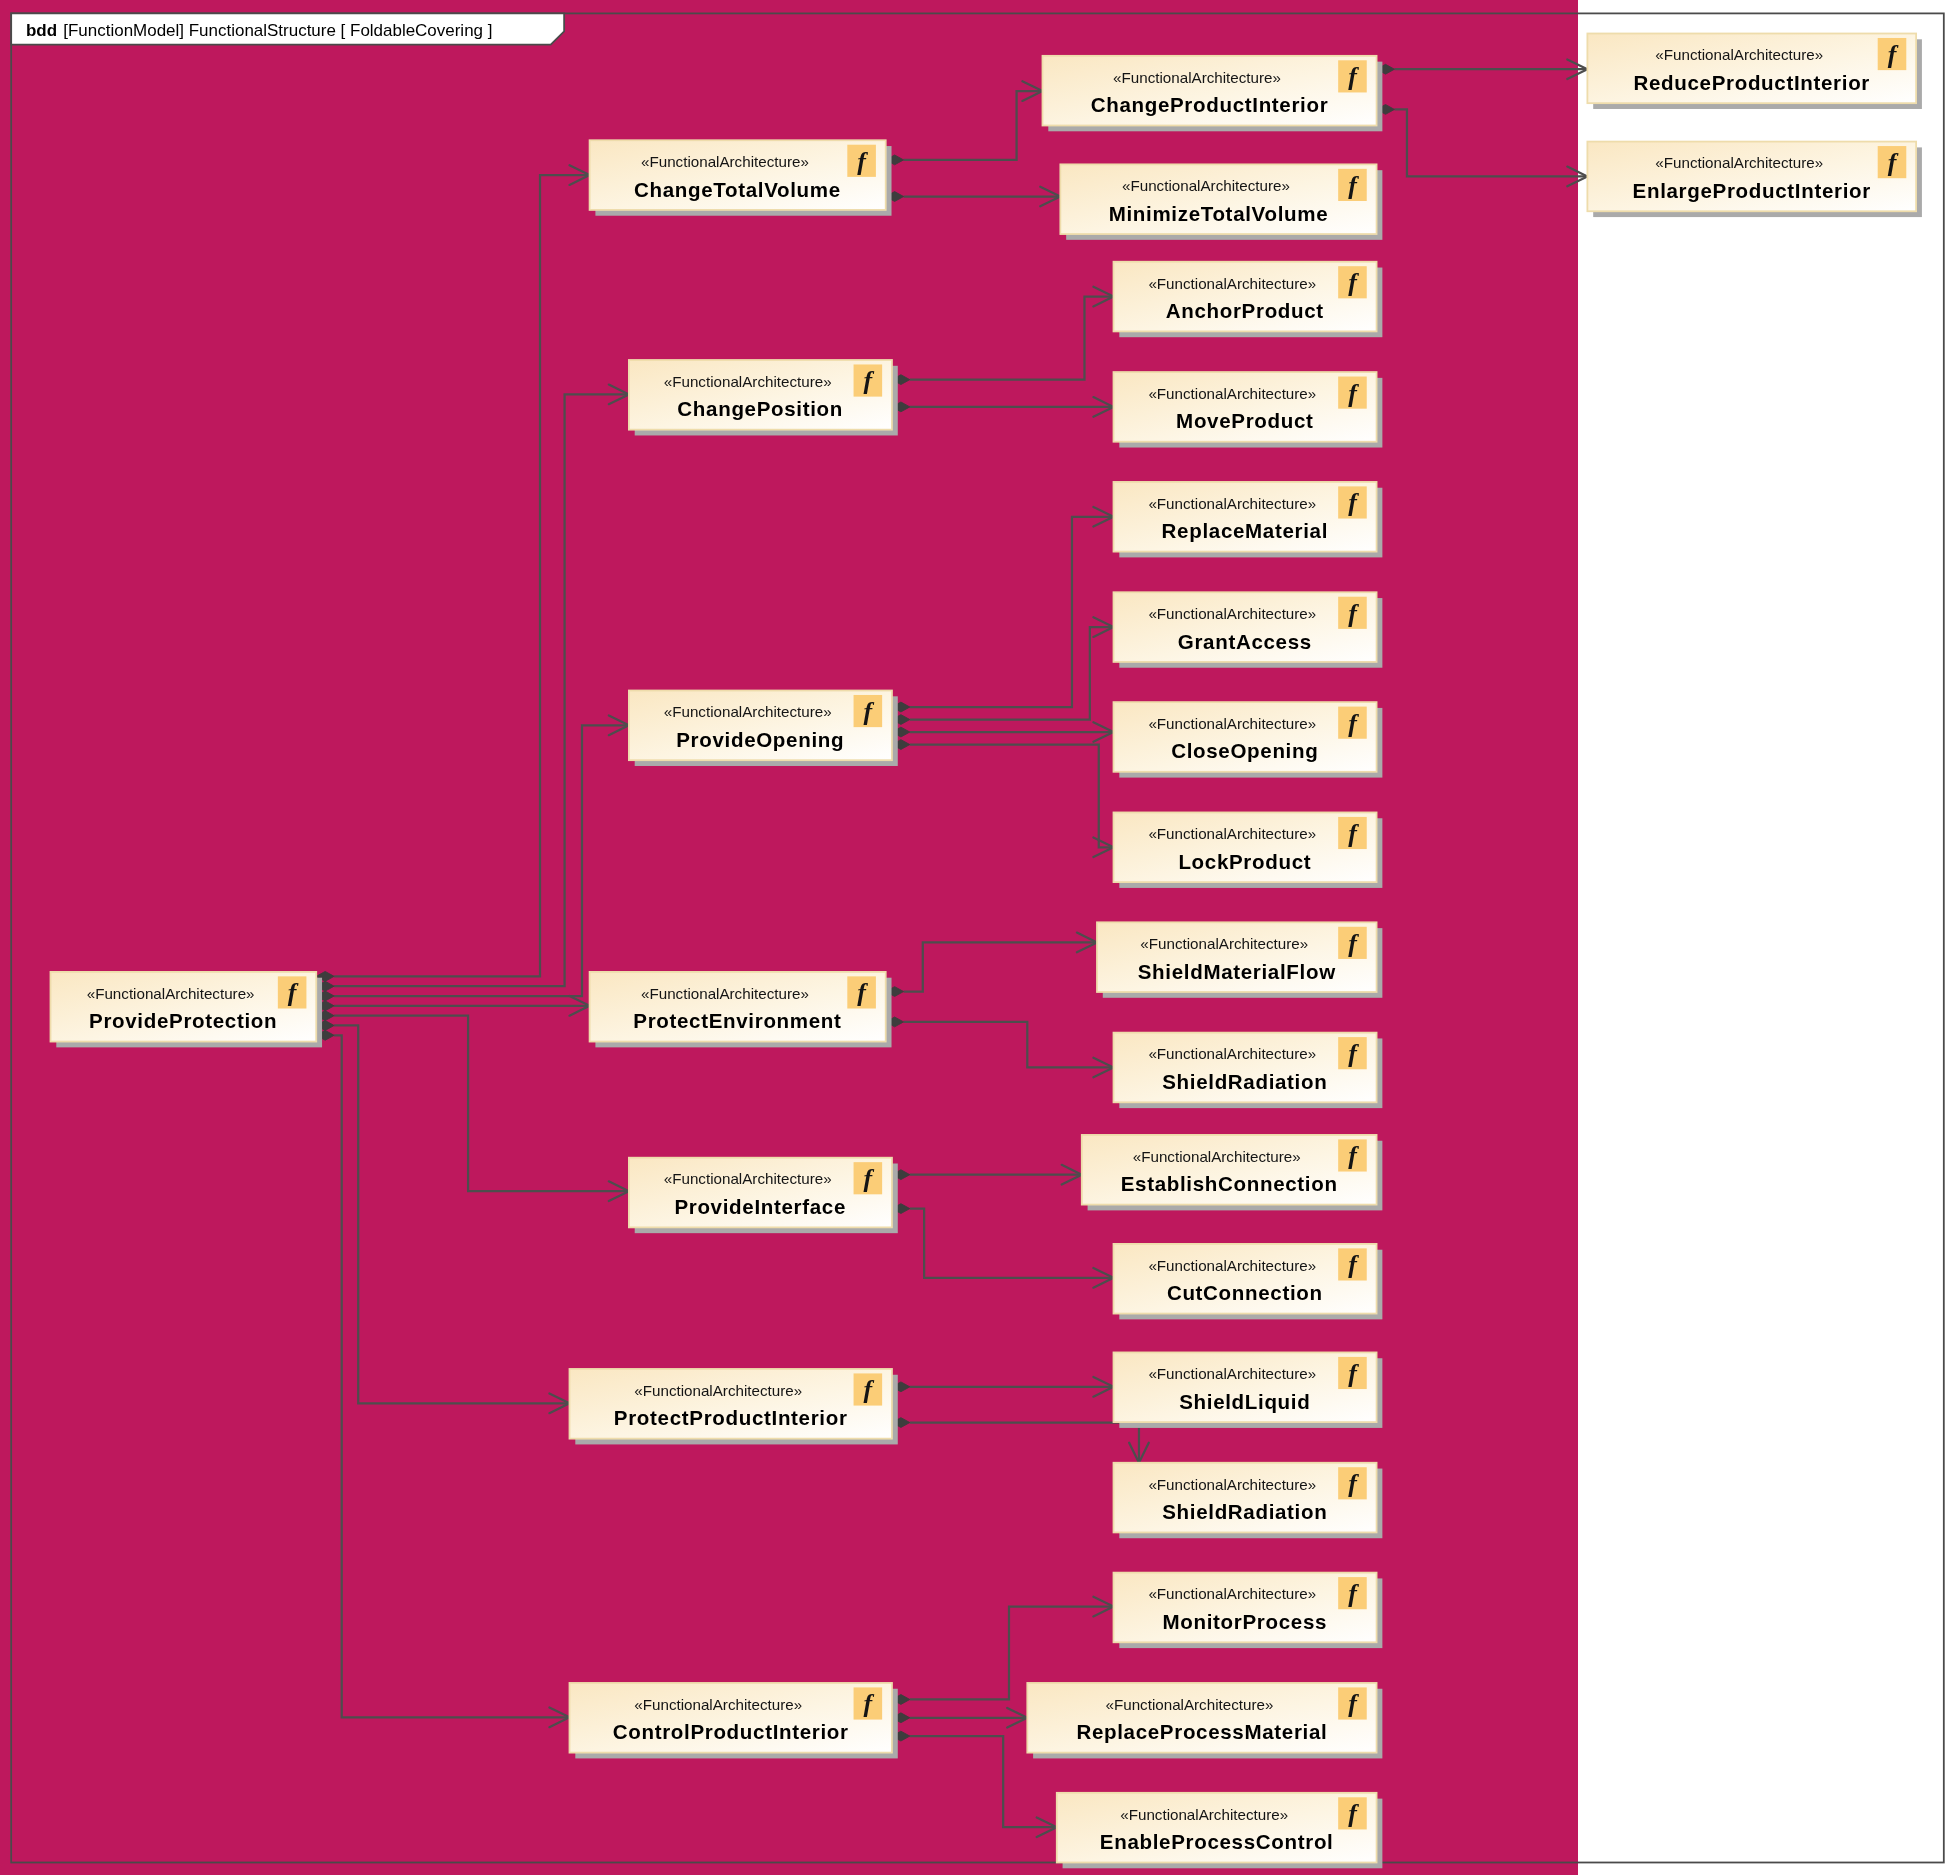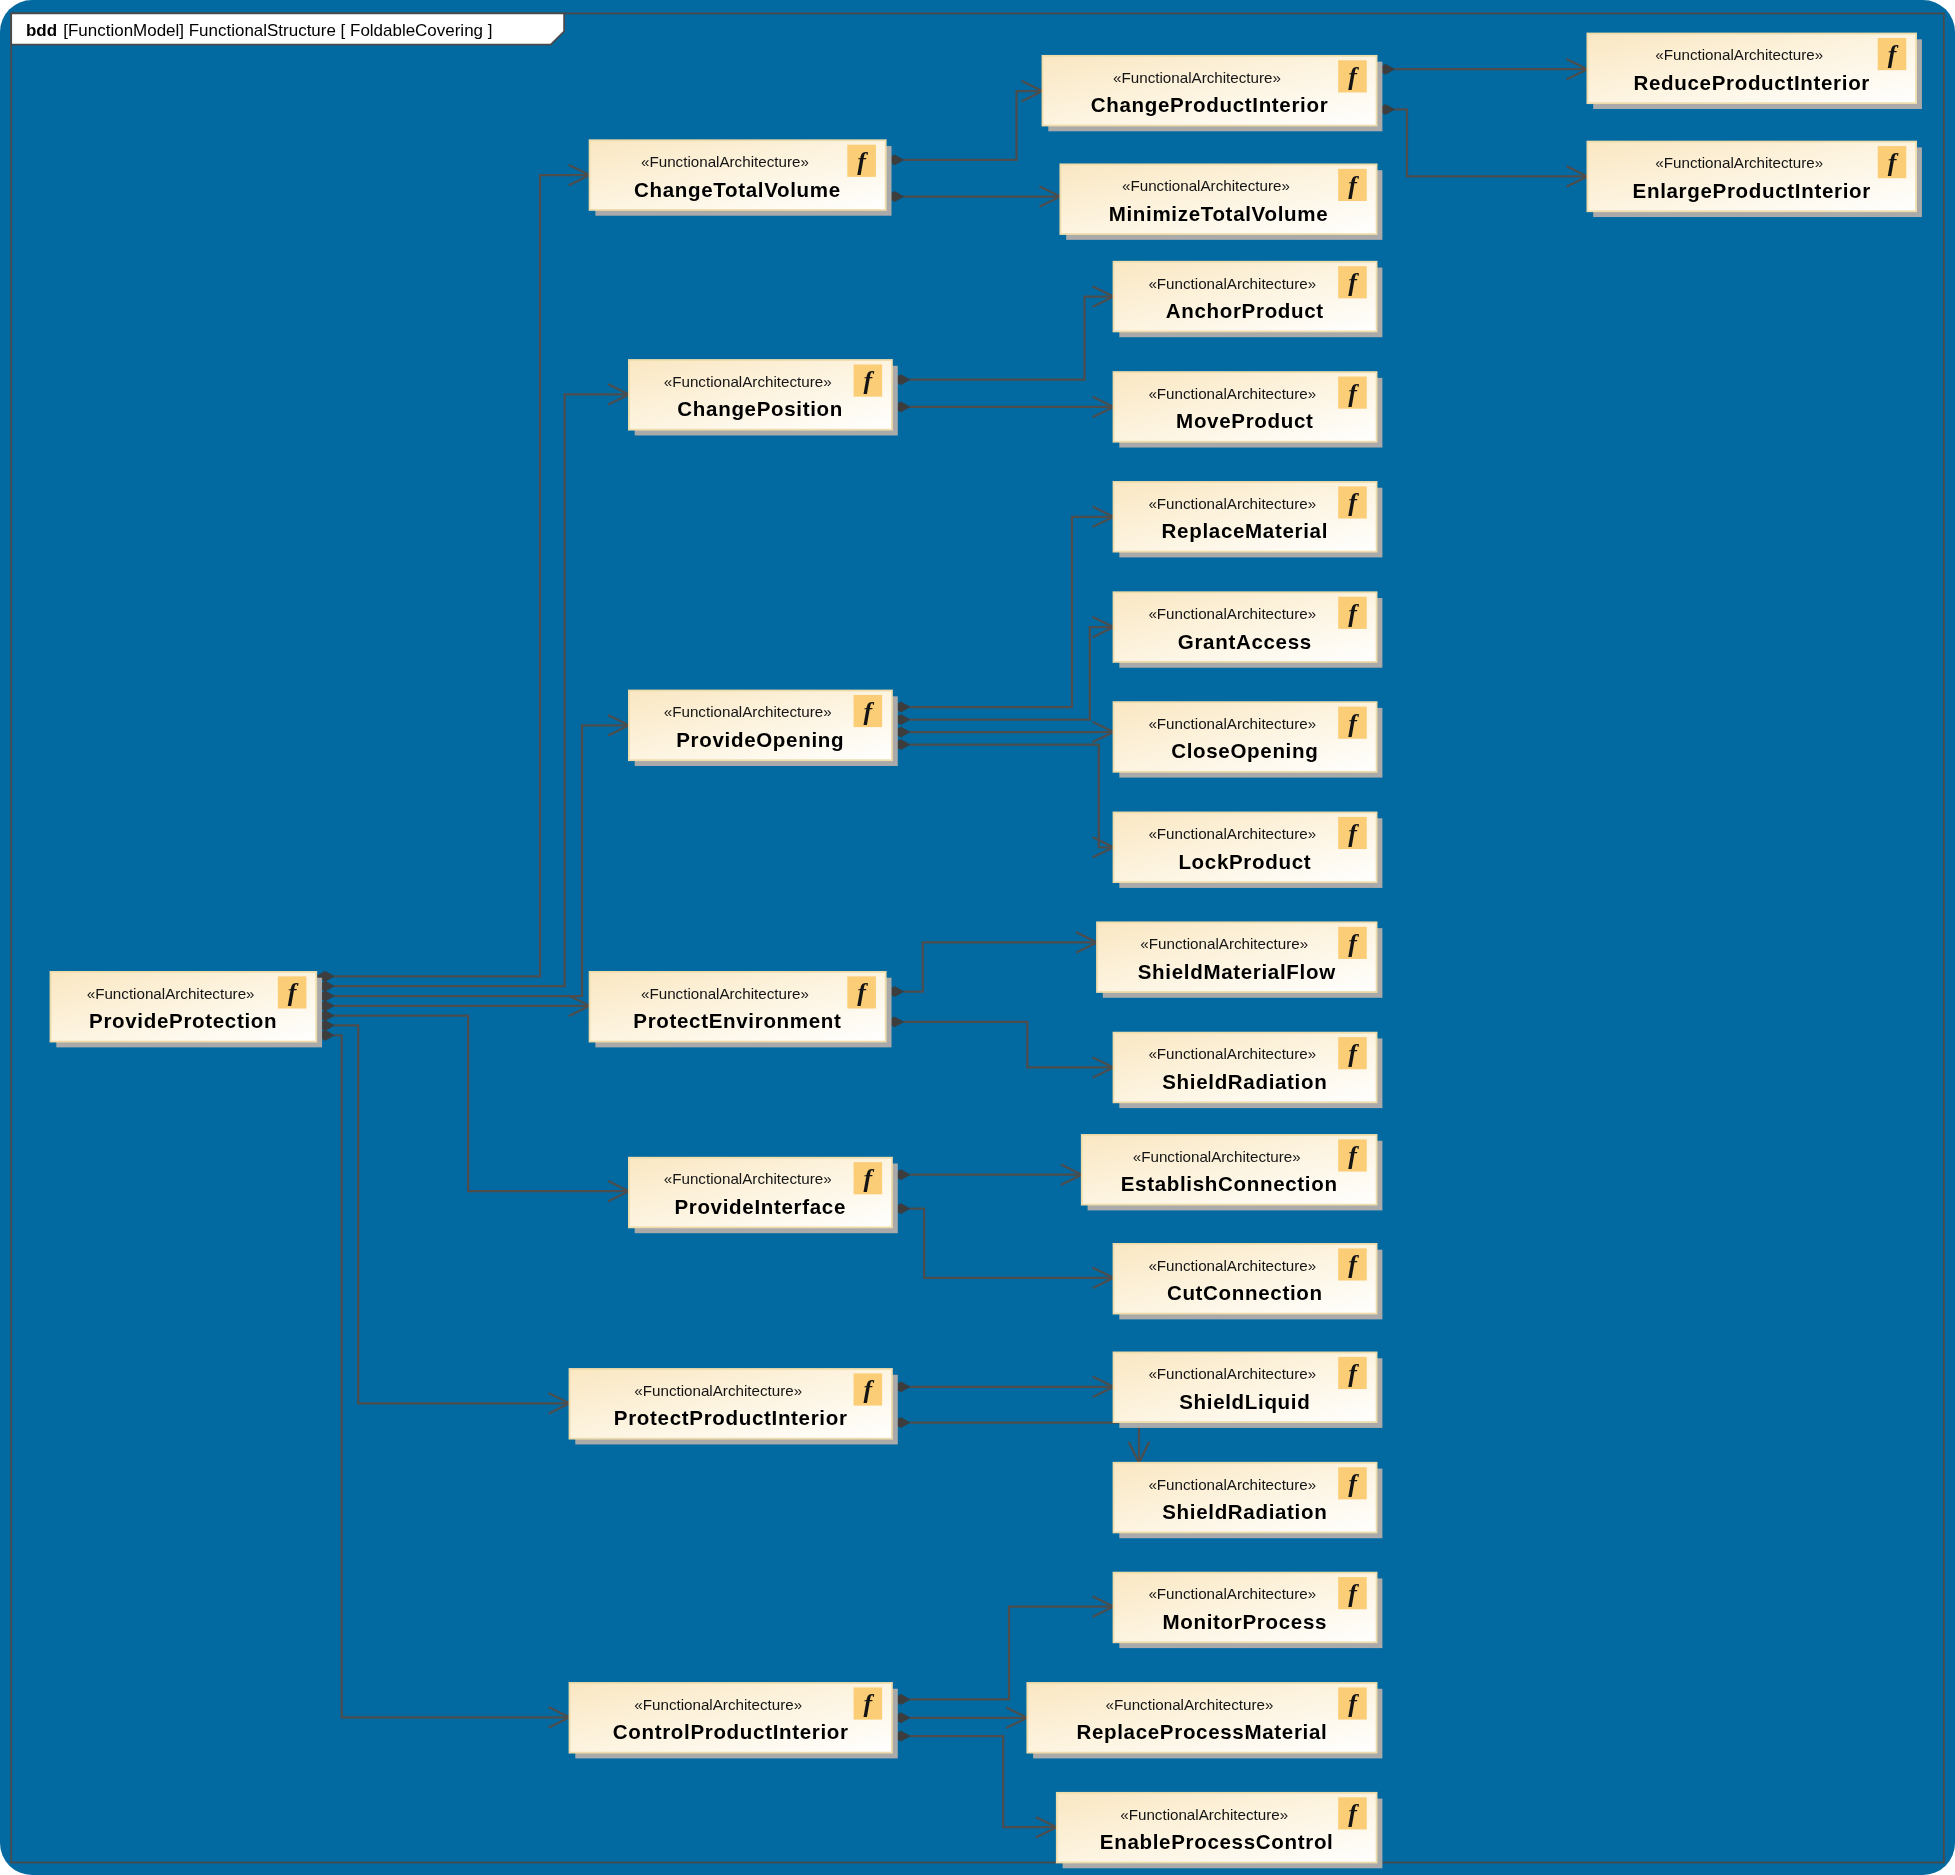--- a/index.html
+++ b/index.html
@@ -1,17 +1,17 @@
 <!DOCTYPE html>
 <html style="font-size:7.1px"><head>
 <meta charset="utf-8">
 <style>
   html,body{margin:0;padding:0;background:#ffffff;}
-  #canvas{position:relative;width:1955px;height:1875px;background:#0369a1;
-          font-family:"Liberation Sans",sans-serif;border-radius:32px;}
+  #canvas{position:relative;width:1578px;height:1875px;background:#be185d;
+          font-family:"Liberation Sans",sans-serif;}
   svg{display:block;}
   .frame{fill:none;stroke:#4a4a4a;stroke-width:4;}
   .tab{fill:#ffffff;stroke:#4a4a4a;stroke-width:4;}
   .tabtext{font-size:38px;fill:#000000;font-family:"Liberation Sans",sans-serif;}
   .tabbold{font-weight:bold;}
   .shadow{fill:#aaaaaa;}
   .box{fill:url(#boxgrad);stroke:#eedcab;stroke-width:4;}
   .badge{fill:#fbcd77;}
   .bf{font-family:"Liberation Serif",serif;font-style:italic;font-weight:bold;
       font-size:58px;fill:#141414;text-anchor:middle;}

